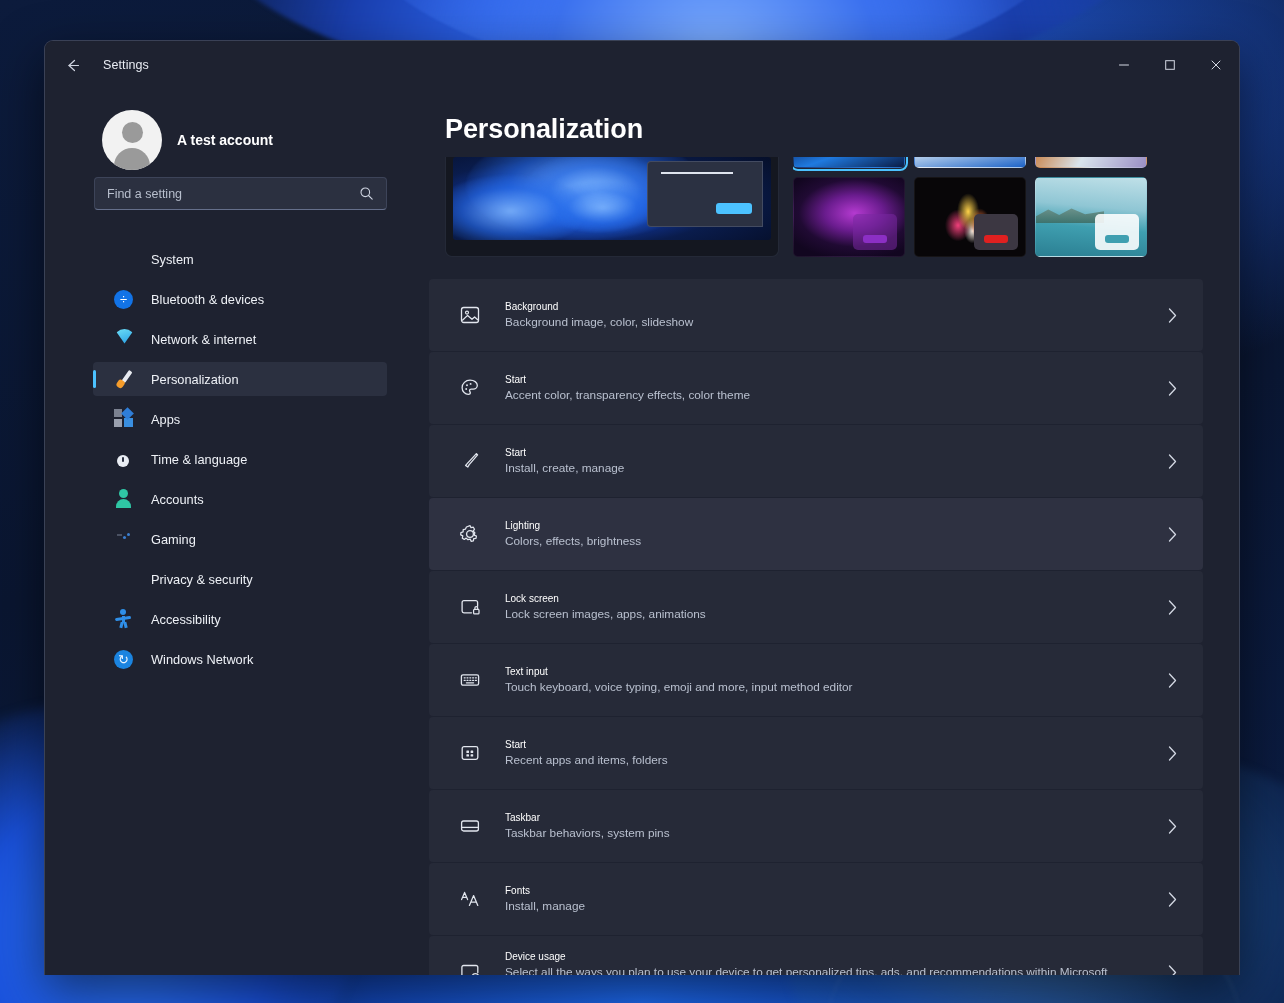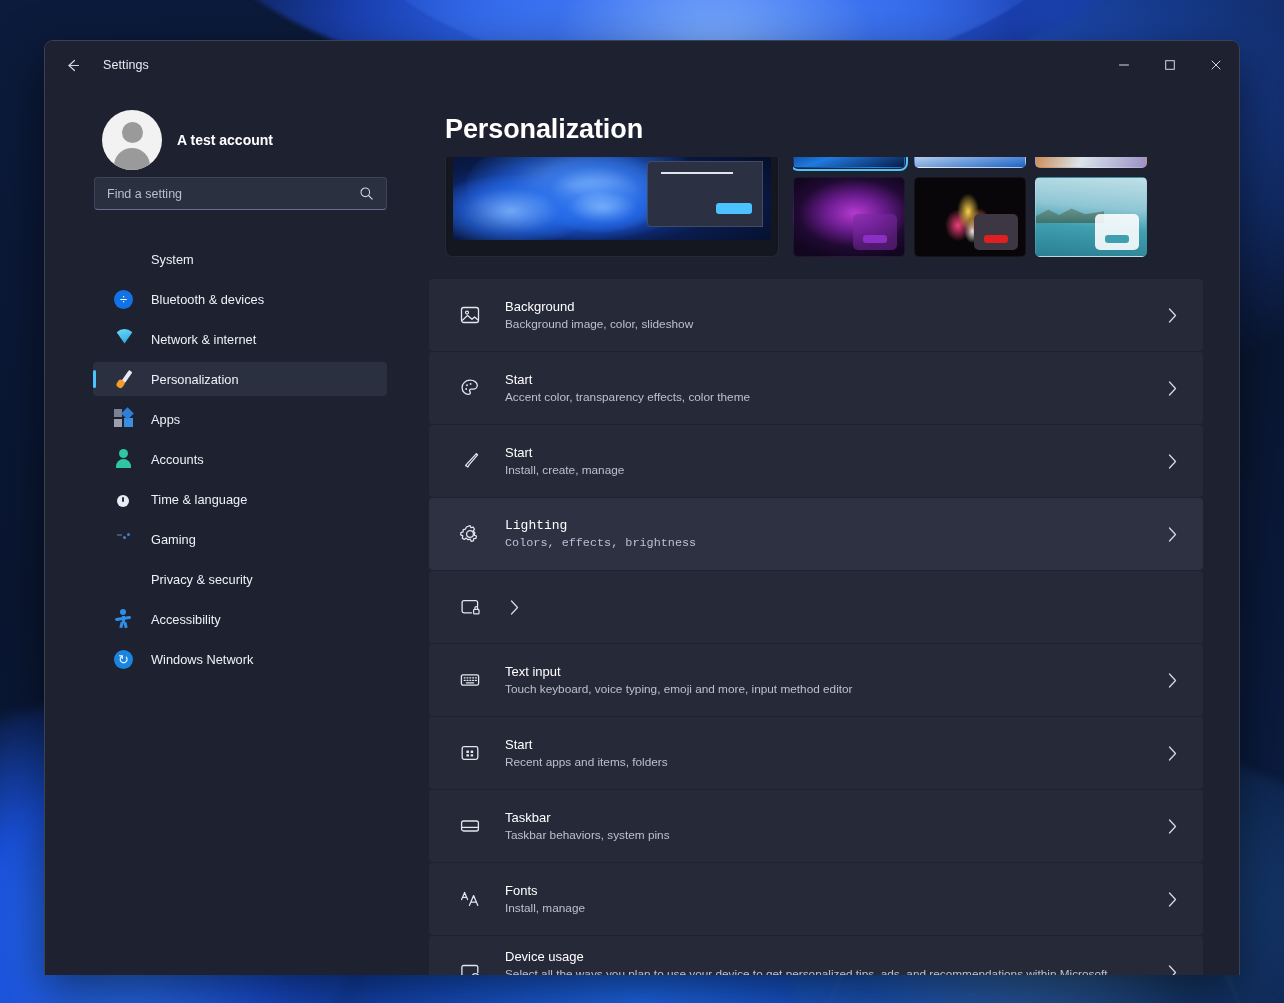--- a/index.html
+++ b/index.html
@@ -272,25 +272,25 @@
     opacity: 0.85;
   }
 
   
   #settings-list { padding: 0 0 0 0; }
   .setting-row {
     display: flex; align-items: center; height: 72px;
     background: #262a38; border-radius: 4px; margin-bottom: 1px;
     padding: 0 22px 0 28px; cursor: pointer; gap: 22px;
   }
-  .setting-row.hovered { background: #2e3141; font-family: Liberation Mono, monospace; }
+  .setting-row.hovered { background: #2e3141; }
   .row-icon { width: 26px; height: 26px; flex: 0 0 26px; color: #e2e6ee;
     display: flex; align-items: center; justify-content: center; }
   .row-text { flex: 1; min-width: 0; }
-  .row-title { font-size: 13px; color: #ffffff; margin-bottom: 3px; }
+  .row-title { font-size: 10px; color: #ffffff; margin-bottom: 3px; }
   .row-sub { font-size: 11.8px; color: #b9c0cf; }
   .row-chevron { color: #d3d8e3; flex: 0 0 18px; display: flex;
     align-items: center; justify-content: center; }
 </style>
 </head>
 <body>
 
 <div id="wallpaper">
   <div class="wp-base"></div>
   <div class="wp-bloom-top"></div>
@@ -374,28 +374,28 @@
           </span>
           <span class="nav-label">Personalization</span>
         </div>
         <div class="nav-item">
           <span class="nav-icon">
             <span class="ic-apps"><i class="a"></i><i class="b"></i><i class="c"></i><i class="d"></i></span>
           </span>
           <span class="nav-label">Apps</span>
         </div>
         <div class="nav-item">
+          <span class="nav-icon"><span class="ic-time"></span></span>
+          <span class="nav-label">Time &amp; language</span>
+        </div>
+        <div class="nav-item">
           <span class="nav-icon">
             <span class="ic-acct"><span class="h"></span><span class="b"></span></span>
           </span>
           <span class="nav-label">Accounts</span>
-        </div>
-        <div class="nav-item">
-          <span class="nav-icon"><span class="ic-time"></span></span>
-          <span class="nav-label">Time &amp; language</span>
         </div>
         <div class="nav-item">
           <span class="nav-icon"><span class="ic-game"></span></span>
           <span class="nav-label">Gaming</span>
         </div>
         <div class="nav-item">
           <span class="nav-icon"><span class="ic-shield"></span></span>
           <span class="nav-label">Privacy &amp; security</span>
         </div>
         <div class="nav-item">
@@ -533,20 +533,24 @@
           </div>
 
           <div class="setting-row">
             <span class="row-icon">
               <svg width="22" height="22" viewBox="0 0 22 22" fill="none">
                 <path d="M18.6 10.3V6.4a1.8 1.8 0 0 0-1.8-1.8H4.9a1.8 1.8 0 0 0-1.8 1.8v8.6a1.8 1.8 0 0 0 1.8 1.8h7.6" stroke="currentColor" stroke-width="1.3" stroke-linecap="round"></path>
                 <rect x="14.6" y="13.3" width="5.4" height="4.6" rx="0.9" stroke="currentColor" stroke-width="1.25"></rect>
                 <path d="M15.9 13.2v-1.3a1.4 1.4 0 0 1 2.8 0v1.3" stroke="currentColor" stroke-width="1.25"></path>
               </svg>
             </span>
+            <span class="row-text">
+              <span class="row-title" style="display:block">Lock screen</span>
+              <span class="row-sub" style="display:block">Lock screen images, apps, animations</span>
+            </span>
             <span class="row-chevron">
               <svg width="11" height="17" viewBox="0 0 11 17" fill="none">
                   <path d="M2.5 2 L8.5 8.5 L2.5 15" stroke="currentColor" stroke-width="1.3" stroke-linecap="round" stroke-linejoin="round"></path>
                 </svg>
             </span>
           </div>
 
           <div class="setting-row">
             <span class="row-icon">
               <svg width="22" height="22" viewBox="0 0 22 22" fill="none">

